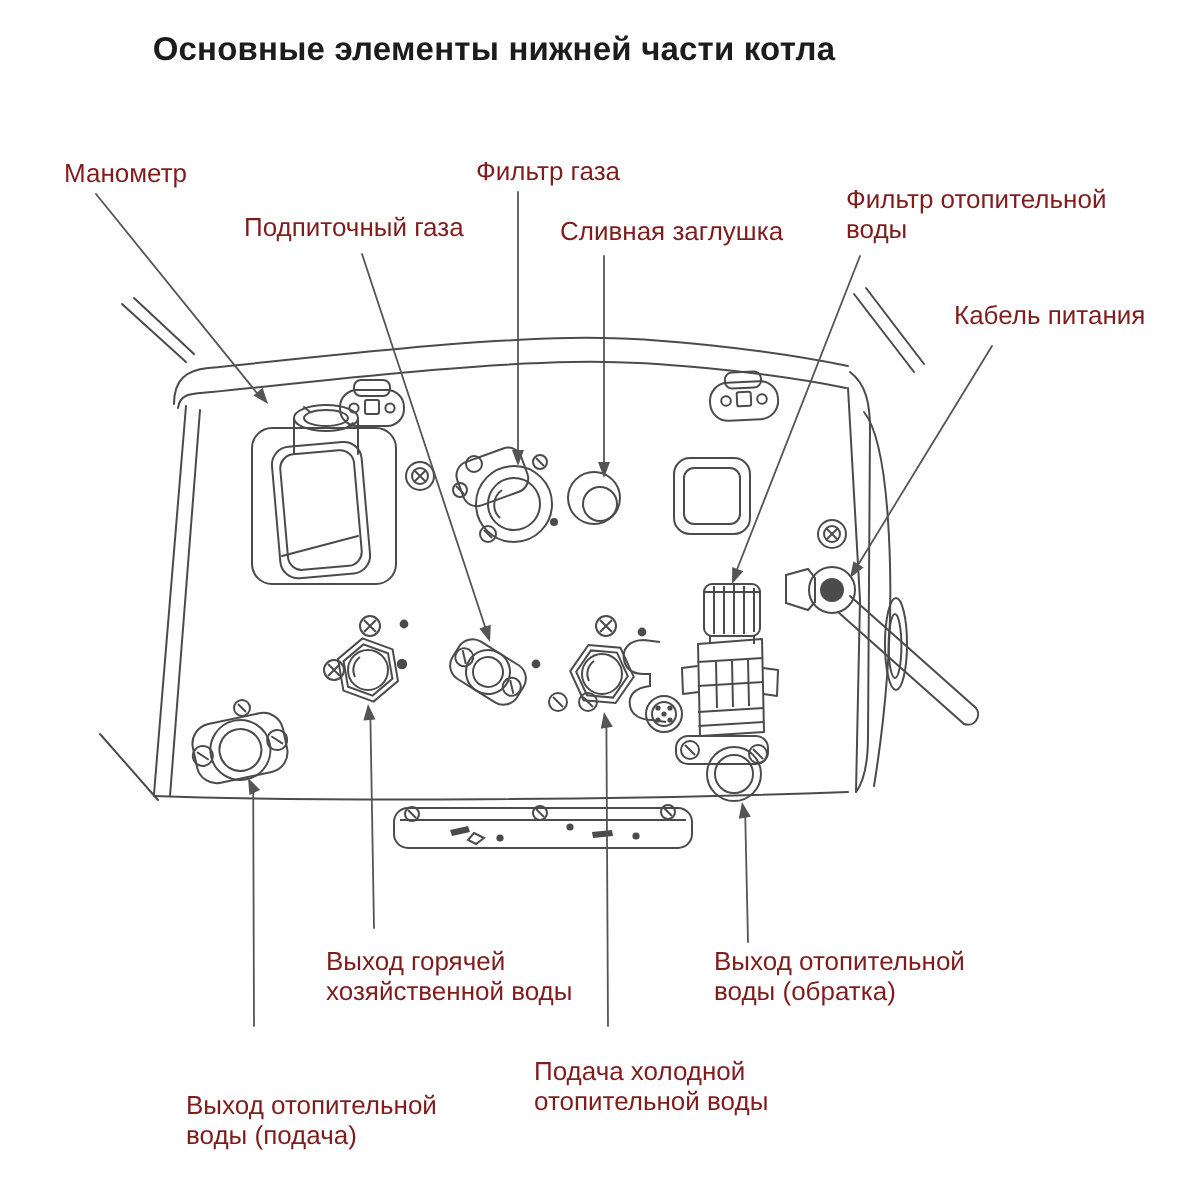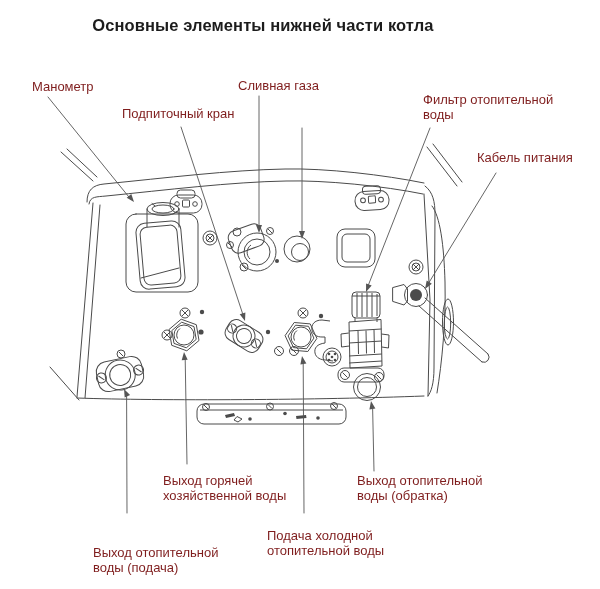--- a/index.html
+++ b/index.html
@@ -4,21 +4,21 @@
 <style>
   html,body{margin:0;padding:0;}
   body{
     width:600px;height:589px;position:relative;background:#ffffff;
     font-family:"Liberation Sans", sans-serif;overflow:hidden;
   }
   .stage{position:absolute;inset:0;}
   svg{position:absolute;top:0;left:0;}
   .title{
     position:absolute;left:0;top:16px;width:494px;text-align:center;
-    font-size:16.5px;font-weight:bold;color:#1c1c1c;letter-spacing:0.1px;padding-left:16px;
+    font-size:16.5px;font-weight:bold;color:#1c1c1c;letter-spacing:0.1px;
   }
   .lbl{
     position:absolute;font-size:13px;line-height:14.5px;color:#7f1d1d;
     white-space:pre-line;
   }
   .lbl-manometer{left:32px;top:80px;}
   .lbl-makeup{left:122px;top:107px;}
   .lbl-gas{left:238px;top:79px;}
   .lbl-drain{left:280px;top:109px;}
   .lbl-filter{left:423px;top:93px;}
@@ -255,22 +255,23 @@
     <path d="M124,389 L130.1,395 L124.7,397.5 Z"></path>
     <path d="M184,352 L187.7,359.7 L181.7,360.2 Z"></path>
     <path d="M302,356 L306.4,363.4 L300.4,364.4 Z"></path>
     <path d="M371,401 L375.4,408.4 L369.4,409.4 Z"></path>
   </g>
 </svg>
 
   <div class="title">Основные элементы нижней части котла</div>
 
   <div class="lbl lbl-manometer">Манометр</div>
-  <div class="lbl lbl-makeup">Подпиточный кран</div>
-  <div class="lbl lbl-gas">Сливная газа</div>
+  <div class="lbl lbl-makeup">Подпиточный газа</div>
+  <div class="lbl lbl-gas">Фильтр газа</div>
+  <div class="lbl lbl-drain">Сливная заглушка</div>
   <div class="lbl lbl-filter">Фильтр отопительной
 воды</div>
   <div class="lbl lbl-cable">Кабель питания</div>
   <div class="lbl lbl-dhw-out">Выход горячей
 хозяйственной воды</div>
   <div class="lbl lbl-heat-in">Выход отопительной
 воды (обратка)</div>
   <div class="lbl lbl-heat-out">Выход отопительной
 воды (подача)</div>
   <div class="lbl lbl-cold-in">Подача холодной

